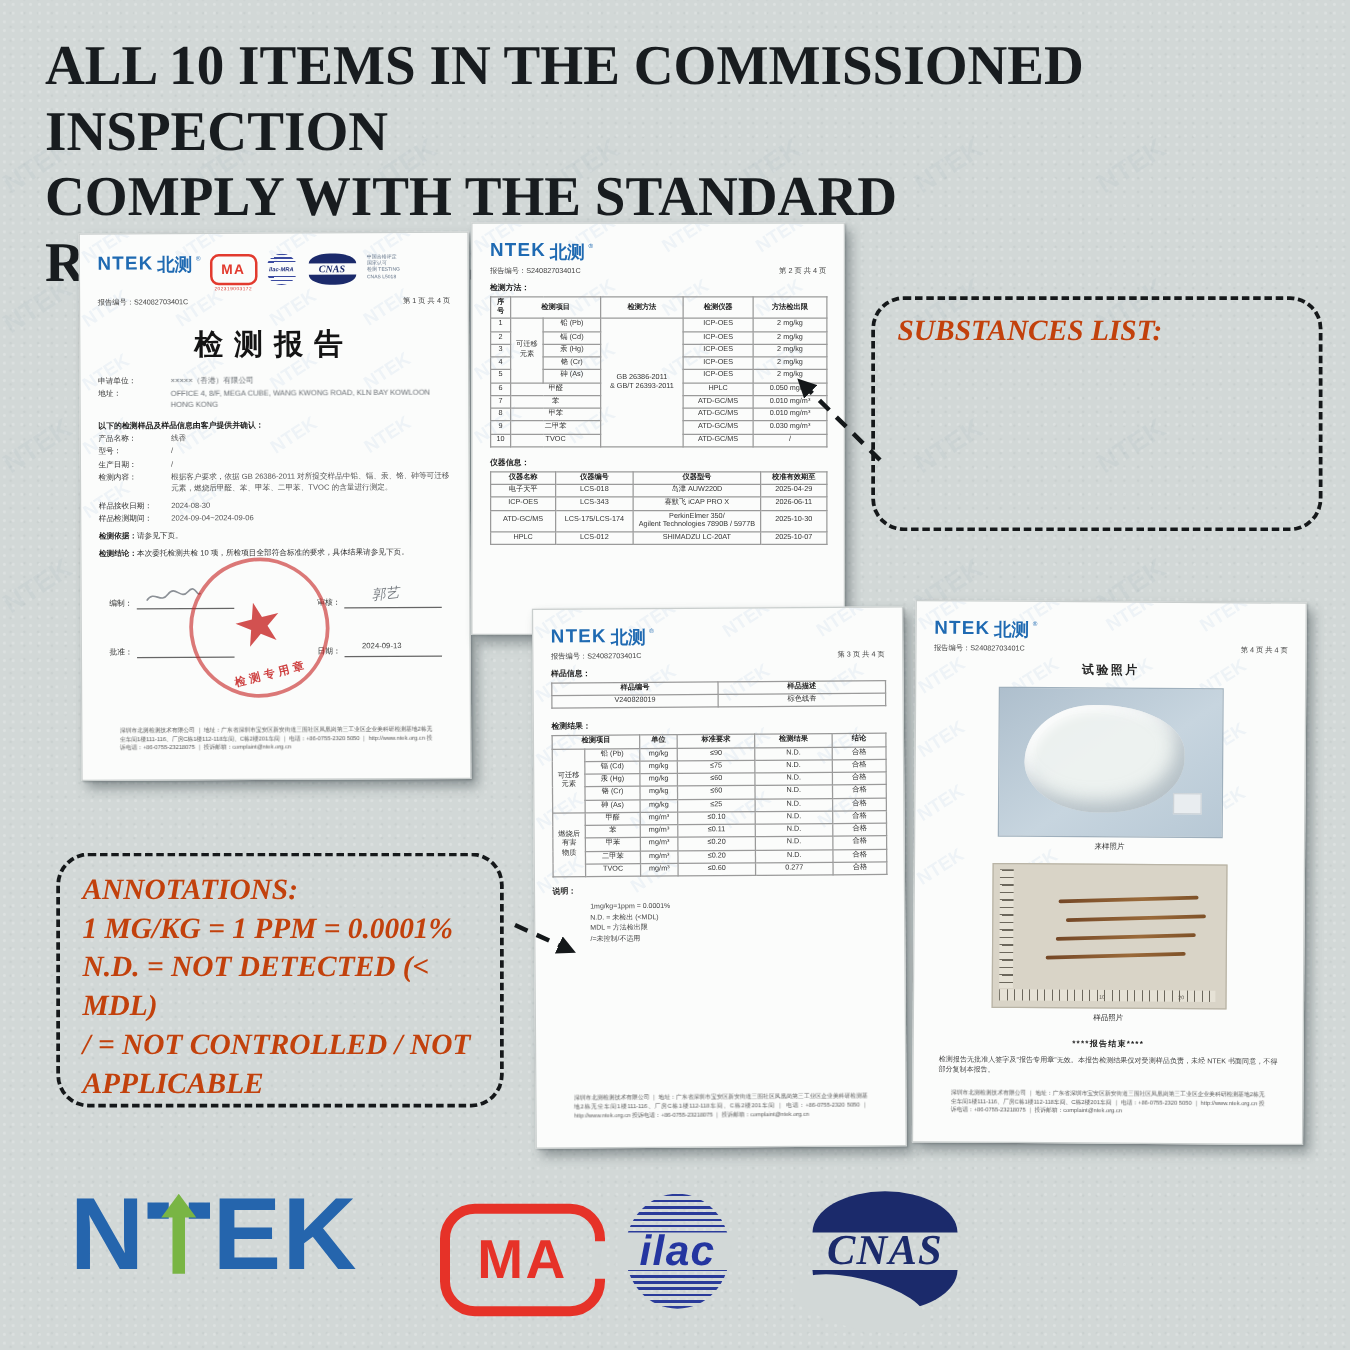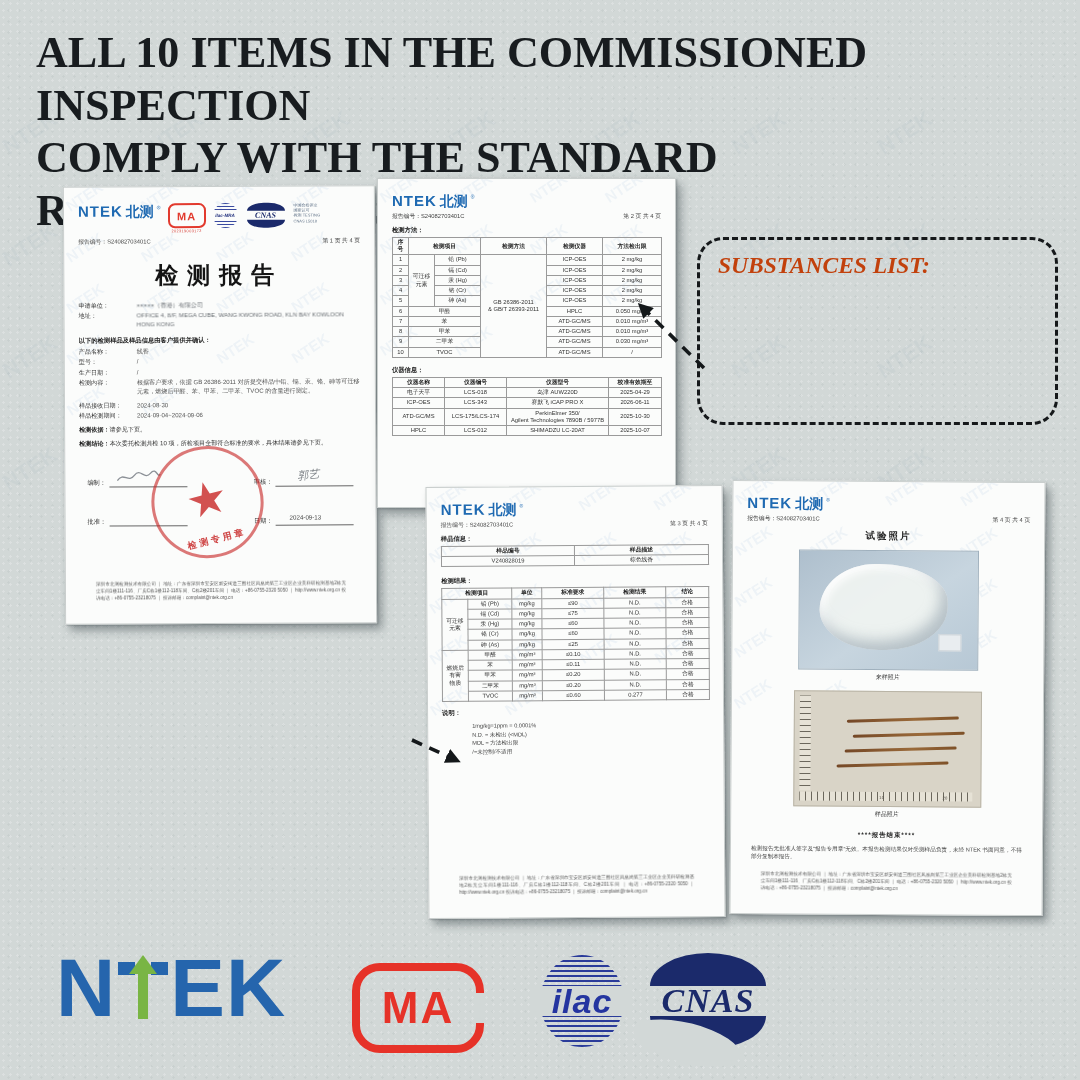--- a/index.html
+++ b/index.html
@@ -126,21 +126,21 @@
   .tshape .cbl,.tshape .cbr{position:absolute;top:5px;height:13px;background:#2565ad;}
   .tshape .cbl{left:0;width:17px;} .tshape .cbr{right:0;width:17px;}
   .tshape .stem{position:absolute;left:20px;top:16px;width:10px;bottom:0;background:#79b544;}
   .tshape .tri{position:absolute;left:11px;top:-2px;width:0;height:0;
       border-left:14px solid transparent;border-right:14px solid transparent;border-bottom:19px solid #79b544;}
   .cma-big{position:absolute;left:352px;top:18px;width:116px;height:74px;border:8px solid #e63228;border-radius:28px;
       display:flex;align-items:center;justify-content:center;}
   .cma-big::after{content:"";position:absolute;right:-9px;top:50%;transform:translateY(-50%);
       width:9px;height:30px;background:#d2d8d7;}
   .cma-big b{font-size:44px;color:#e63228;letter-spacing:2px;font-family:"Liberation Sans",sans-serif;}
-  .ilac-big{position:absolute;left:540px;top:10px;width:84px;height:92px;border-radius:50%;
+  .ilac-big{position:absolute;left:500px;top:10px;width:84px;height:92px;border-radius:50%;
       background:repeating-linear-gradient(180deg,#2a3b9a 0 2px,transparent 2px 5px);}
   .ilac-big .band{position:absolute;left:-6px;right:-6px;top:50%;transform:translateY(-50%);height:30px;
       background:#d2d8d7;display:flex;align-items:center;justify-content:center;}
   .ilac-big .band b{font-size:34px;font-style:italic;color:#2435a0;letter-spacing:1px;}
   .cnas-big{position:absolute;left:646px;top:8px;width:124px;height:96px;}
   .cnas-big .arc-t{position:absolute;top:0;left:4px;right:4px;height:33px;background:#1b2a6b;
       border-radius:58px 58px 0 0/33px 33px 0 0;}
   .cnas-big .bandt{position:absolute;top:33px;left:0;right:0;height:30px;display:flex;align-items:center;justify-content:center;}
   .cnas-big .bandt b{font-size:34px;font-style:italic;color:#1b2a6b;font-family:"Liberation Serif",serif;letter-spacing:1px;}
   .cnas-big .arc-b{position:absolute;bottom:0;left:4px;right:4px;height:33px;background:#1b2a6b;
@@ -688,20 +688,28 @@
       <div class="caption">样品照片</div>
       <div class="endline">****报告结束****</div>
       <div class="disc">检测报告无批准人签字及“报告专用章”无效。本报告检测结果仅对受测样品负责，未经 NTEK 书面同意，不得部分复制本报告。</div>
       <div class="tinyfoot">深圳市北测检测技术有限公司 ｜ 地址：广东省深圳市宝安区新安街道三围社区凤凰岗第三工业区企业美科研检测基地2栋无尘车间1楼111-116、厂房C栋1楼112-118车间、C栋2楼201车间 ｜ 电话：+86-0755-2320 5050 ｜ http://www.ntek.org.cn 投诉电话：+86-0755-23218075 ｜ 投诉邮箱：complaint@ntek.org.cn</div>
     </div>
   </div>
 
   <div class="callout" id="co-sub">
     <div>SUBSTANCES LIST:</div>
   </div>
+  <div class="callout" id="co-ann">
+    <div>ANNOTATIONS:</div>
+    <div>
+        <div class="li">1 MG/KG = 1 PPM = 0.0001%</div>
+        <div class="li">N.D. = NOT DETECTED (&lt; MDL)</div>
+        <div class="li">/ = NOT CONTROLLED / NOT APPLICABLE</div>
+      </div>
+  </div>
 
   <svg class="arrows" width="1080" height="1080">
     <defs>
       <marker id="ah" viewBox="0 0 10 10" refX="8" refY="5" markerWidth="4.2" markerHeight="4.2" orient="auto-start-reverse">
         <path d="M0 0 L10 5 L0 10 z" fill="#14181a"></path>
       </marker>
     </defs>
     <path class="dash" d="M704 368 L640 305" marker-end="url(#ah)"></path>
     <path class="dash" d="M412 740 L458 761" marker-end="url(#ah)"></path>
   </svg>

